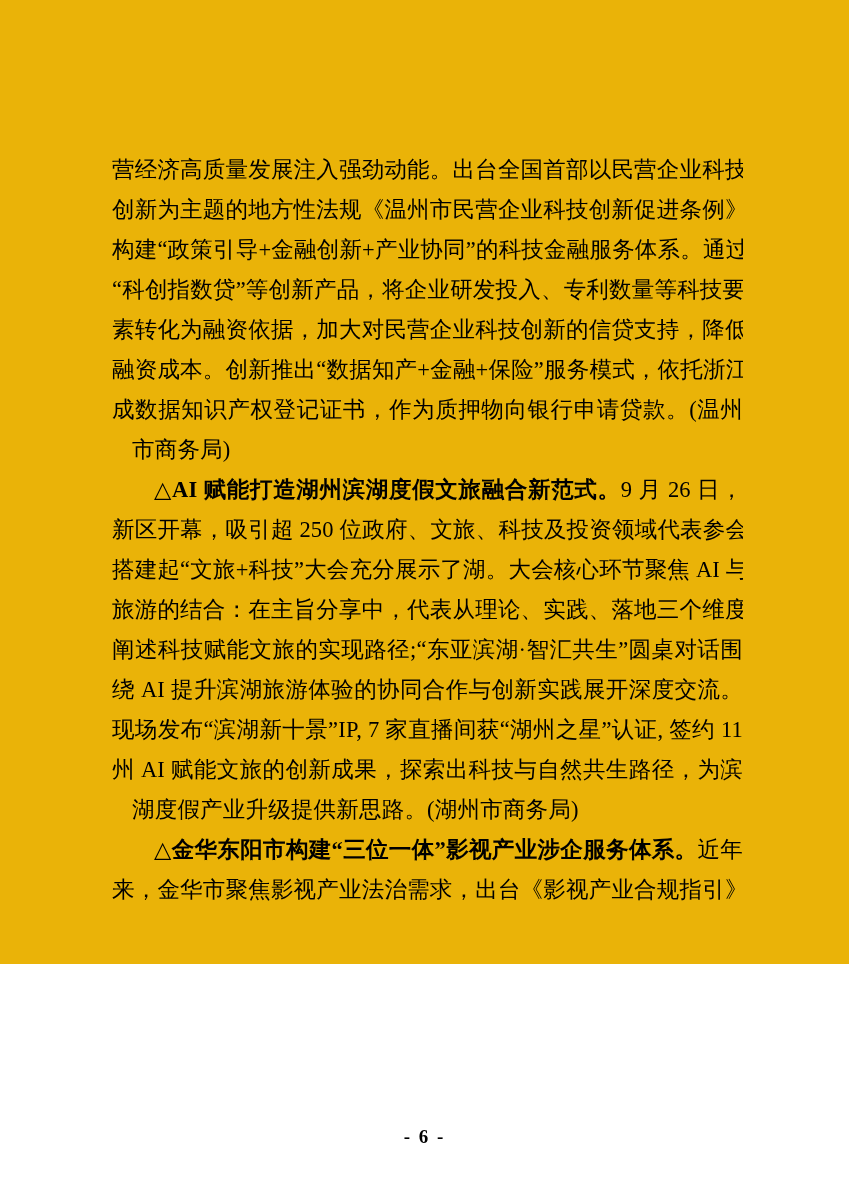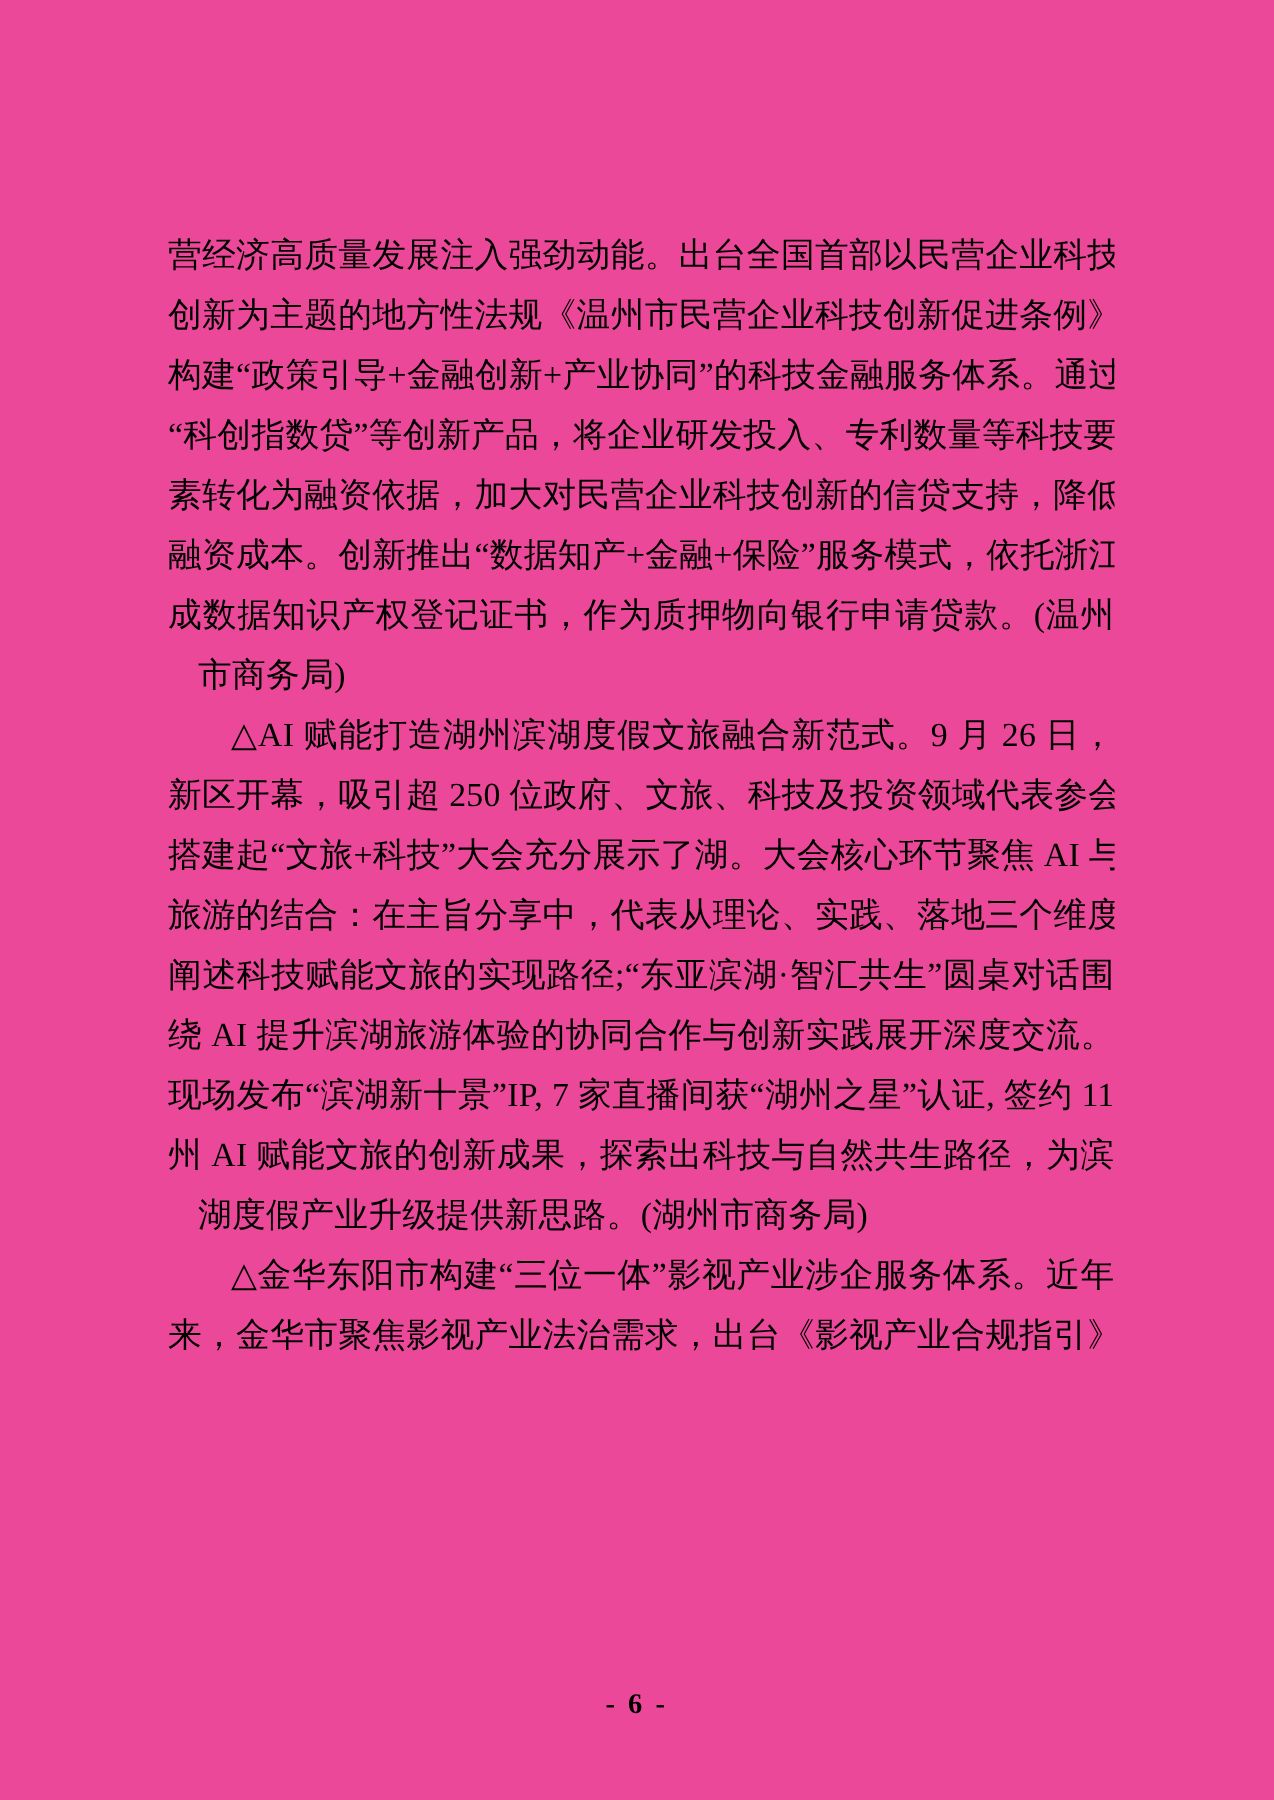--- a/index.html
+++ b/index.html
@@ -13,22 +13,22 @@
     position: relative;
     font-family: "Liberation Serif", "DejaVu Serif", serif;
     color: #000000;
     overflow: hidden;
   }
   .page {
     position: absolute;
     left: 0;
     top: 0;
     width: 849px;
-    height: 1200px;
-    background: #ec4899;
+    height: 964px;
+    background: #eab308;
   }
   .text-block {
     position: absolute;
     left: 112px;
     top: 150px;
     width: 631px;
   }
   .paragraph {
     margin: 0;
     padding: 0;
@@ -45,21 +45,21 @@
     letter-spacing: 0.2px;
   }
   .line.para-end {
     text-align-last: left;
     margin-left: 20px;
   }
   .line.indent {
     text-indent: 42px;
   }
   .head {
-    font-weight: normal;
+    font-weight: bold;
   }
   .page-footer {
     position: absolute;
     left: 0;
     top: 1124px;
     width: 849px;
     text-align: center;
     font-size: 19px;
     line-height: 26px;
     font-weight: bold;

